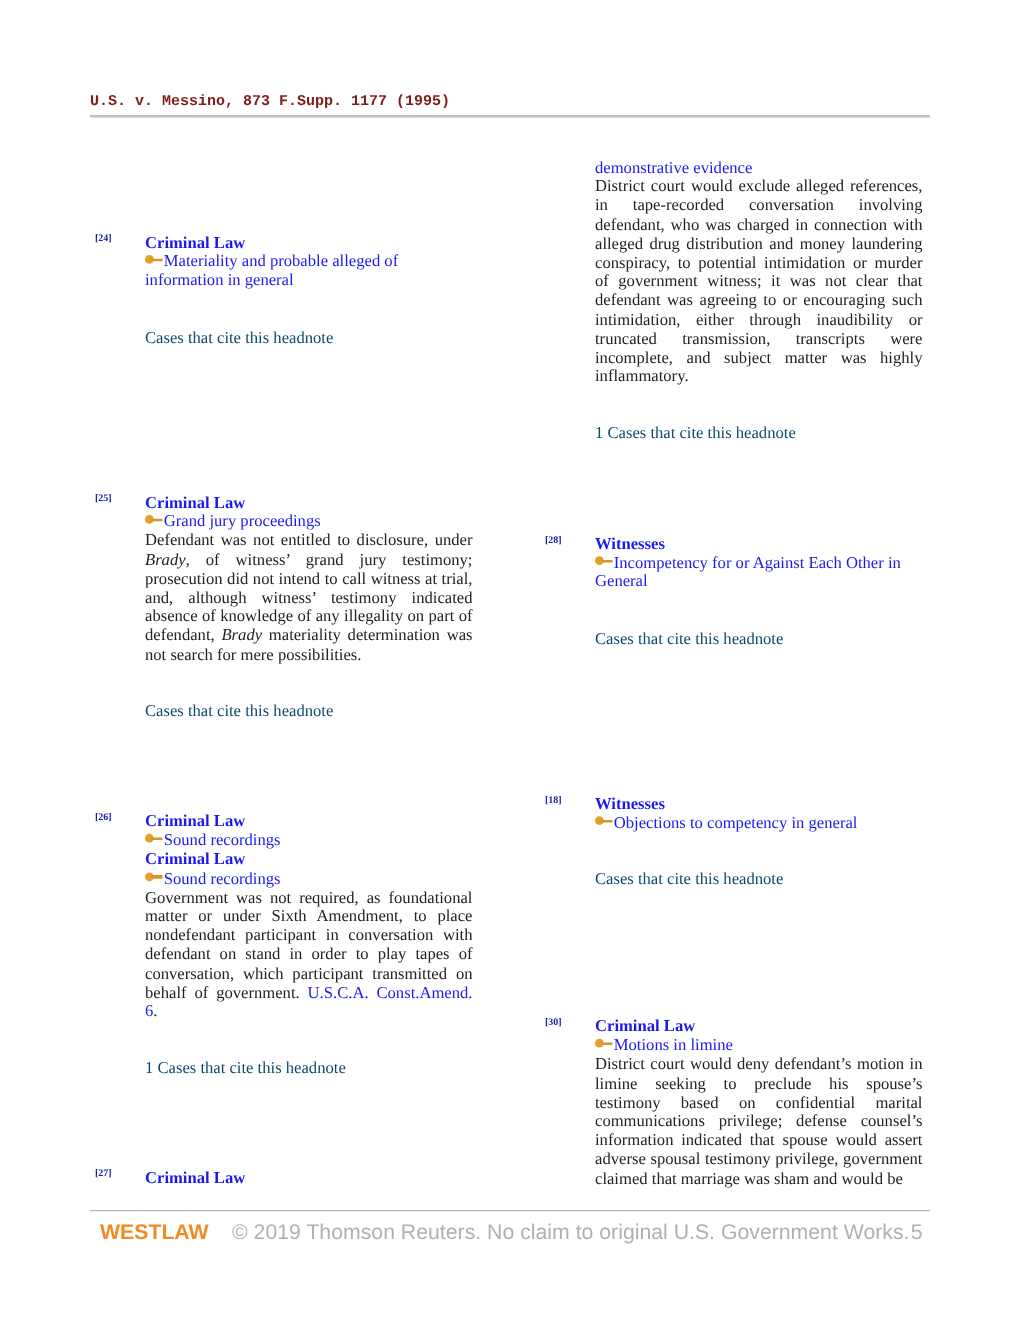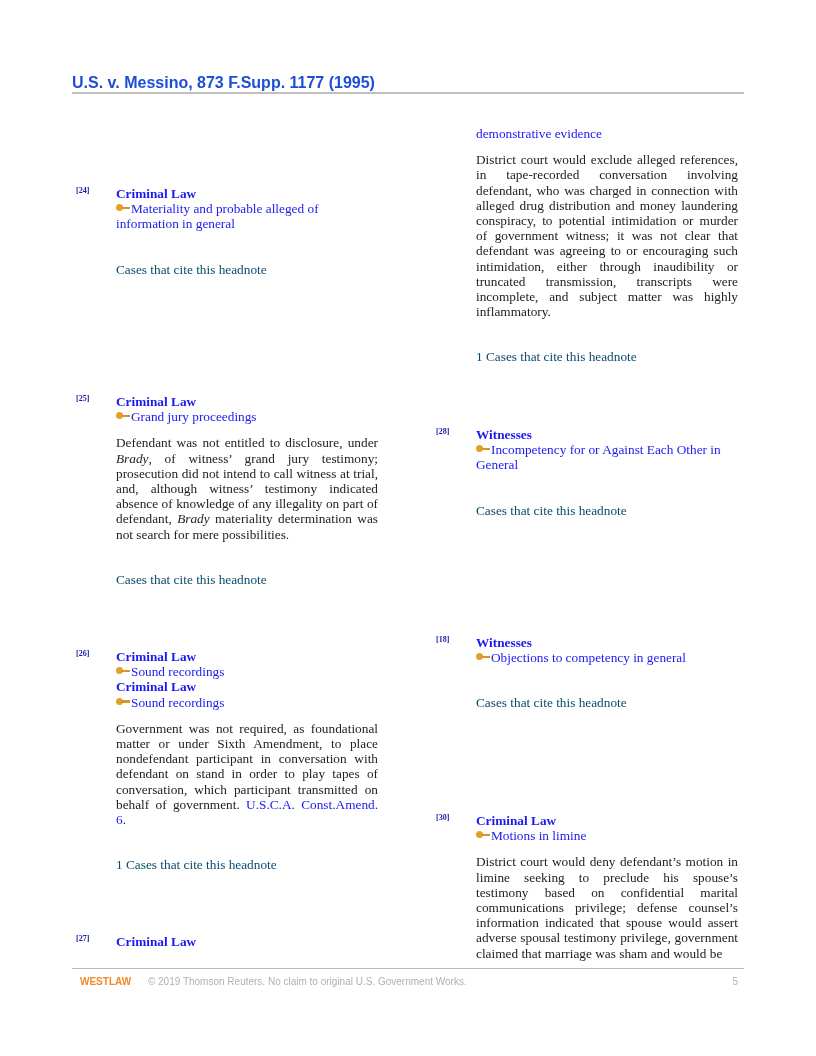--- a/index.html
+++ b/index.html
@@ -1,32 +1,32 @@
 <!DOCTYPE html>
 <html><head>
   <meta charset="utf-8">
   <style>
     html, body { margin: 0; padding: 0; background: #ffffff; }
     body { width: 816px; height: 1056px; position: relative; overflow: hidden; font-family: "Liberation Serif", serif; }
-    .header-title { position: absolute; left: 72px; top: 74px; font-family: Liberation Sans, sans-serif; font-weight: bold; font-size: 16px; color: #1d4ed8; }
+    .header-title { position: absolute; left: 72px; top: 74px; font-family: Liberation Mono, monospace; font-weight: bold; font-size: 12px; color: #7f1d1d; }
     .header-rule { position: absolute; left: 72px; top: 92px; width: 672px; height: 2px; background: #c0c0c0; }
     .footer-rule { position: absolute; left: 72px; top: 968px; width: 672px; height: 1px; background: #b8b8b8; }
-    .footer { position: absolute; left: 80px; top: 976px; width: 660px; font-family: "Liberation Sans", sans-serif; font-size: 10px; color: #b0b0b0; }
+    .footer { position: absolute; left: 80px; top: 976px; width: 660px; font-family: "Liberation Sans", sans-serif; font-size: 17px; color: #b0b0b0; }
     .footer .brand { color: #f08a24; font-weight: bold; margin-right: 14px; }
     .footer .page-num { position: absolute; right: 2px; top: 0; }
 
     .col { position: absolute; width: 262px; font-size: 13.3px; line-height: 15.2px; color: #222222; }
     .hn { position: absolute; }
     .hn-num { position: absolute; left: -40px; top: 0; font-size: 8px; font-weight: bold; color: #1a1aa6; line-height: 10px; }
     .topic { color: #1a1aee; font-weight: bold; display: block; }
     .key { color: #1a1aee; display: block; }
     .key-icon { display: inline-block; width: 15px; height: 8px; position: relative; vertical-align: 1px; }
     .key-icon .bow { position: absolute; left: 0; top: 0; width: 7px; height: 7px; border-radius: 50%; background: #e2a12a; }
     .key-icon .shaft { position: absolute; left: 5px; top: 2.5px; width: 9px; height: 2.5px; background: #d4962a; }
-    .body-text { text-align: justify; margin-top: 11px; display: block; }
+    .body-text { text-align: justify; margin-top: 0; display: block; }
     .body-text i { font-style: italic; }
     .cite { color: #0c4a6e; display: block; margin-top: 30px; }
     .link { color: #1a1aee; }
   </style>
 </head>
 <body>
 
 <div class="header-title">U.S. v. Messino, 873 F.Supp. 1177 (1995)</div>
 <div class="header-rule"></div>
 

